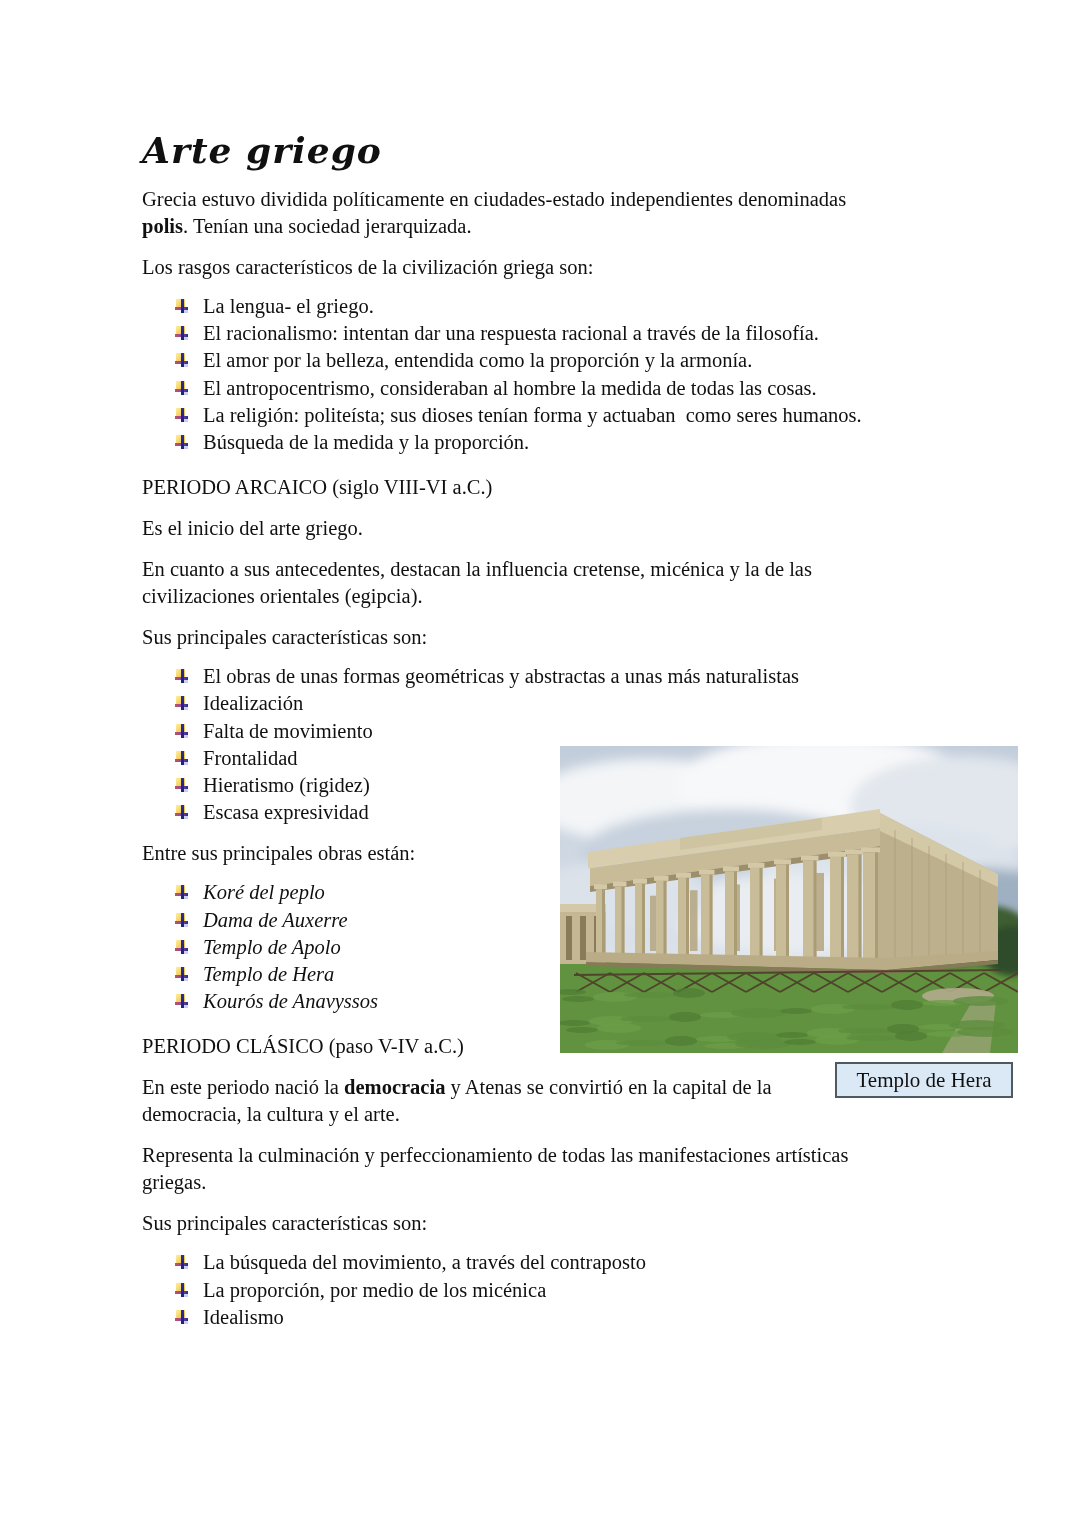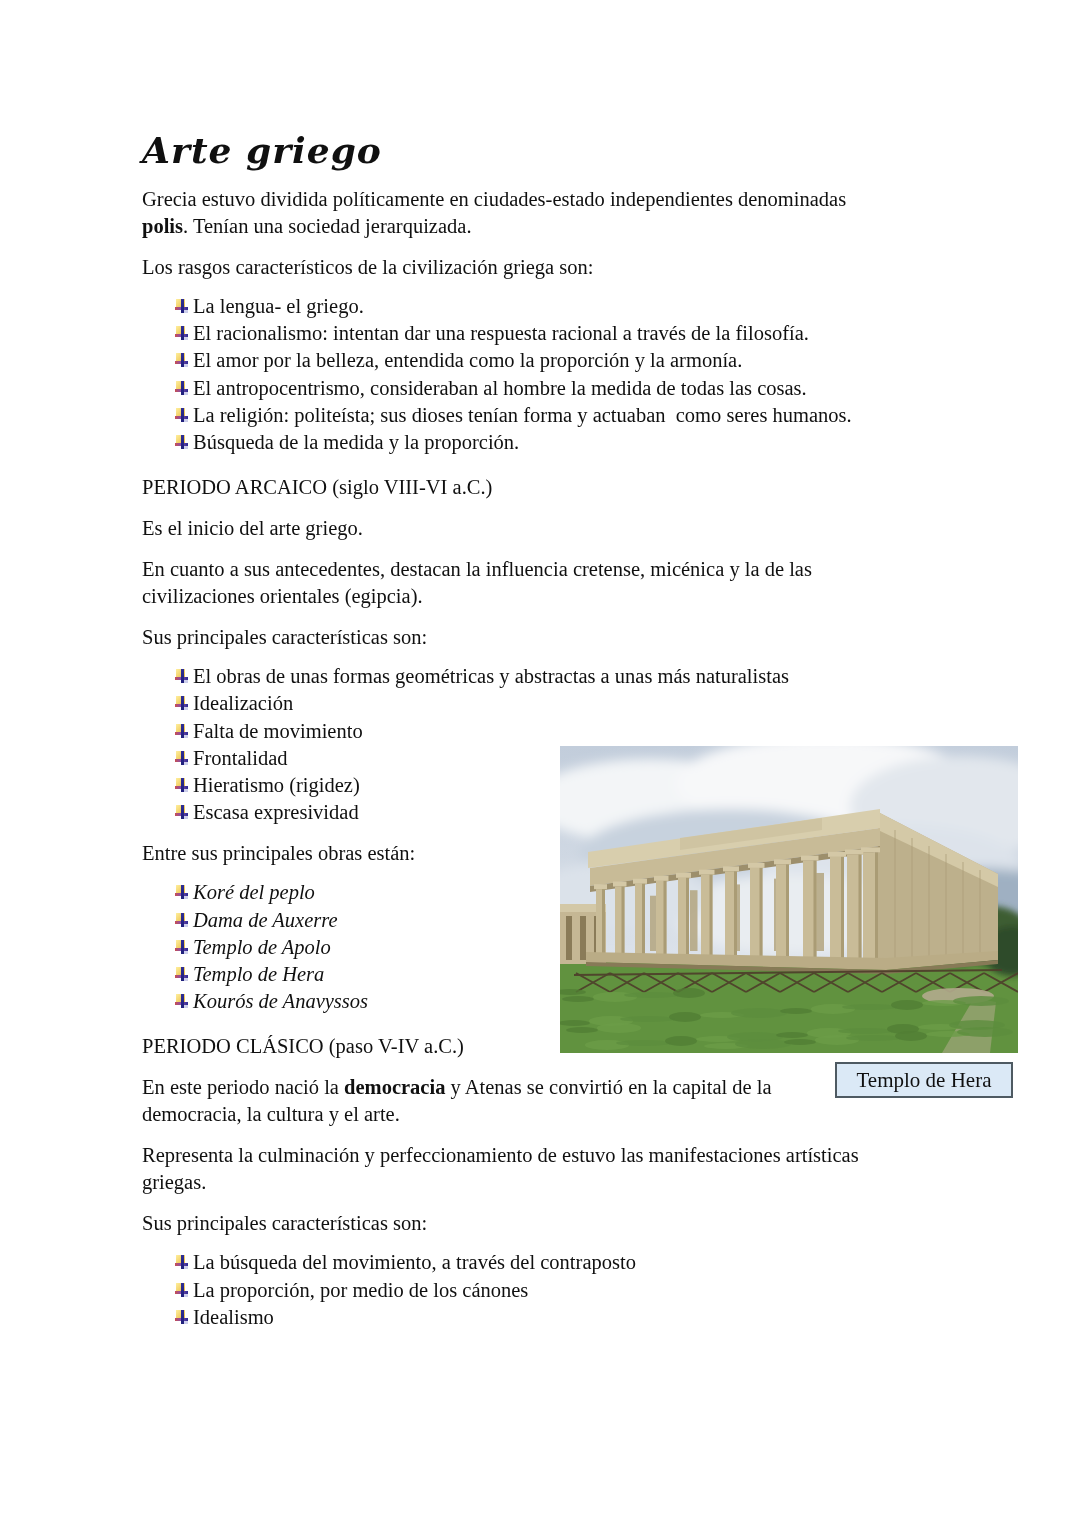--- a/index.html
+++ b/index.html
@@ -7,21 +7,21 @@
         font-family:"Liberation Serif",serif;color:#101010;}
   .content{position:absolute;left:142px;top:128px;width:865px;}
   h1.title{margin:0;font-family:"DejaVu Serif",serif;font-style:italic;font-weight:600;
            font-size:36px;line-height:44px;letter-spacing:1px;}
   .hl-wrap{margin-top:15px;}
   .highlight{display:inline-block;background:#00ffff;font-size:21.5px;line-height:27px;padding:0 3px;}
   p.body, p.heading{margin:14px 0 0 0;font-size:20.5px;line-height:27px;white-space:pre-line;}
   p.mt18{margin-top:18px;}
   b{font-weight:bold;}
   ul.blist{list-style:none;margin:12px 0 0 0;padding:0 0 0 33px;}
-  ul.blist li{display:flex;align-items:flex-start;gap:5px;font-size:20.5px;line-height:27.2px;}
+  ul.blist li{display:flex;align-items:flex-start;gap:15px;font-size:20.5px;line-height:27.2px;}
   ul.blist .li-text{white-space:pre-wrap;}
   ul.obras li{font-style:italic;}
   .bullet-icon{flex:0 0 auto;width:13px;height:14px;margin-top:6px;
     background:
       linear-gradient(#2e2e96,#1f1f7a) 6px 0 / 3px 14px no-repeat,
       linear-gradient(90deg,#c84f4f,#8a4fae 45%,#2a2a92) 0 8px / 13px 3px no-repeat,
       linear-gradient(135deg,#ffef9e,#e9ba3e) 1px 0 / 9px 9px no-repeat,
       linear-gradient(#d8d9f2,#c9cbe9) 7px 9px / 6px 5px no-repeat;}
   .photo{position:absolute;left:560px;top:746px;width:458px;height:307px;margin:0;}
   .photo svg{display:block;width:458px;height:307px;}
@@ -143,34 +143,34 @@
           <span class="bullet-icon"></span>
           <span class="li-text">Kourós de Anavyssos</span>
         </li>
       </ul>
 
     <p class="heading mt18">PERIODO CLÁSICO (paso V-IV a.C.)</p>
 
     <p class="body"><span>En este periodo nació la </span><b>democracia</b><span> y Atenas se convirtió en la capital de la
 democracia, la cultura y el arte.</span></p>
 
-    <p class="body">Representa la culminación y perfeccionamiento de estuvo las manifestaciones artísticas
+    <p class="body">Representa la culminación y perfeccionamiento de todas las manifestaciones artísticas
 griegas.</p>
     <p class="body">Sus principales características son:</p>
 
     <ul class="blist">
 
         <li>
           <span class="bullet-icon"></span>
           <span class="li-text">La búsqueda del movimiento, a través del contraposto</span>
         </li>
 
         <li>
           <span class="bullet-icon"></span>
-          <span class="li-text">La proporción, por medio de los cánones</span>
+          <span class="li-text">La proporción, por medio de los micénica</span>
         </li>
 
         <li>
           <span class="bullet-icon"></span>
           <span class="li-text">Idealismo</span>
         </li>
       </ul>
   </div>
 
   <figure class="photo">

